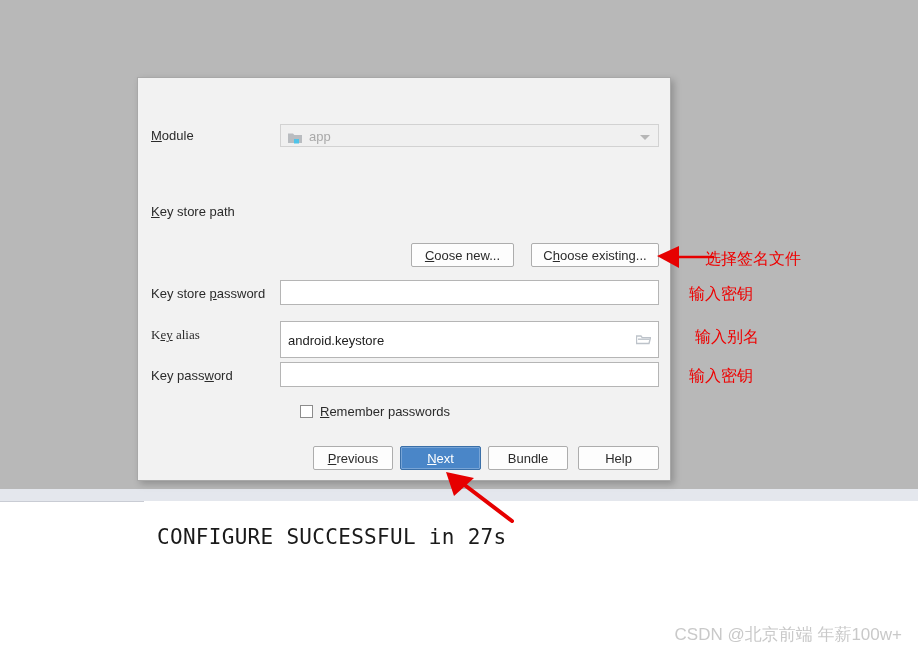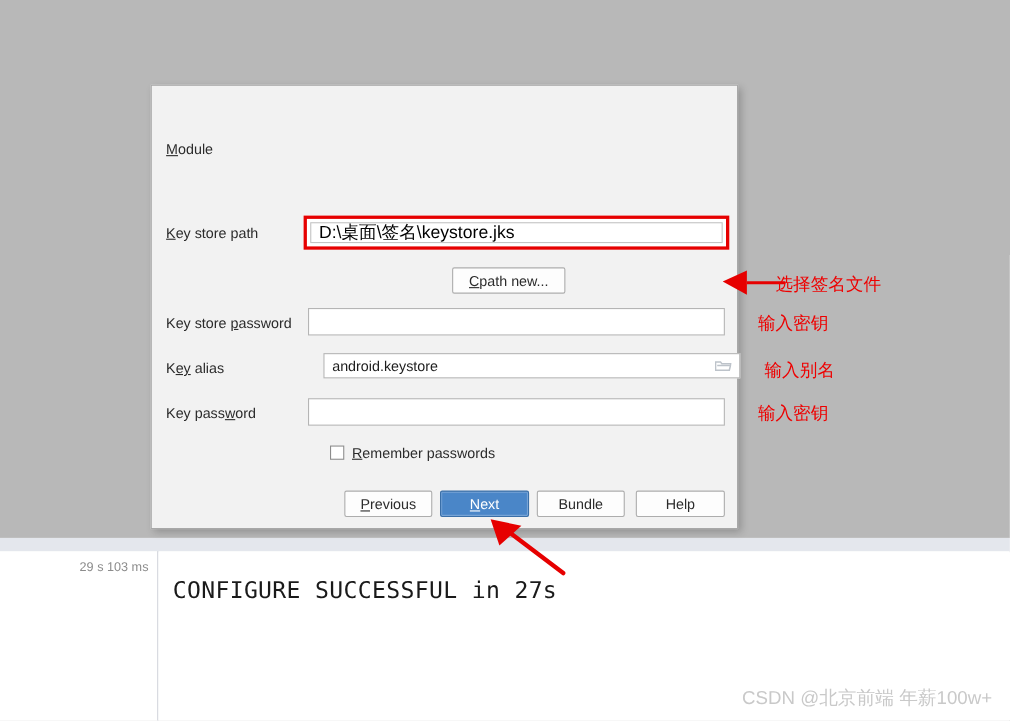--- a/index.html
+++ b/index.html
@@ -258,66 +258,73 @@
     pointer-events: none;
   }
 </style>
 </head>
 <body>
 
 <div id="ide-background">
 
   <div id="console-strip"></div>
 
-  <div id="build-left-panel">
-    <div id="build-duration">29 s 103 ms</div>
-  </div>
 
   <div id="build-output-panel">
     <div id="build-output-text">CONFIGURE SUCCESSFUL in 27s</div>
   </div>
 
   <div id="watermark">CSDN @北京前端 年薪100w+</div>
 </div>
 
 <div id="modal-overlay"></div>
 
 <div id="dialog">
 
 
   <div class="form-label" style="left:13px; top:50px;">
     <span class="mn">M</span>odule
   </div>
+  <div id="module-combo">
+    <div id="module-icon">
+      <svg width="14" height="12" viewBox="0 0 14 12">
+        <path d="M0 1.5 L5 1.5 L6.3 3 L14 3 L14 11 L0 11 Z" fill="#b9bcc0"></path>
+        <rect x="6" y="7" width="5" height="4.5" fill="#4fc3e8"></rect>
+      </svg>
+    </div>
+    <div id="module-label">app</div>
+    <div id="module-arrow"></div>
+  </div>
 
   <div class="form-label" style="left:13px; top:126px;">
     <span class="mn">K</span>ey store path
   </div>
-  <div id="keystore-path-highlight">
-    <div id="keystore-path-field">
-      <span class="field-text">D:\桌面\签名\keystore.jks</span>
-    </div>
-  </div>
 
   <div class="btn" style="left:273px; top:165px; width:103px; height:24px;">
     <span>
-      <span class="mn">C</span><span>path new...</span>
+      <span class="mn">C</span><span>oose new...</span>
+    </span>
+  </div>
+  <div class="btn" style="left:393px; top:165px; width:128px; height:24px;">
+    <span>
+      C<span class="mn">h</span>oose existing...
     </span>
   </div>
 
   <div class="form-label" style="left:13px; top:208px;">
     Key store <span class="mn">p</span>assword
   </div>
   <div class="field" style="left:142px; top:202px; width:379px; height:25px;">
     <span class="field-text"></span>
   </div>
 
-  <div class="form-label" style="left:13px; top:249px;">
+  <div class="form-label" style="left:13px; top:249px;font-family:Liberation Serif, serif;">
     K<span class="mn">ey</span> alias
   </div>
-  <div class="field" style="left:156px; top:243px; width:379px; height:23px;text-align:center;">
+  <div class="field" style="left:142px; top:243px; width:379px; height:37px;text-align:center;">
     <span class="field-text">android.keystore</span>
     <span id="key-alias-folder">
       <svg width="15" height="12" viewBox="0 0 15 12">
         <path d="M0.5 2 L5 2 L6.2 3.6 L14.5 3.6 L13 9.5 L0.5 9.5 Z" fill="none" stroke="#bdc3ca" stroke-width="1.4"></path>
         <path d="M2 5.2 L13.6 5.2" stroke="#bdc3ca" stroke-width="1.4"></path>
       </svg>
     </span>
   </div>
 
   <div class="form-label" style="left:13px; top:290px;">

